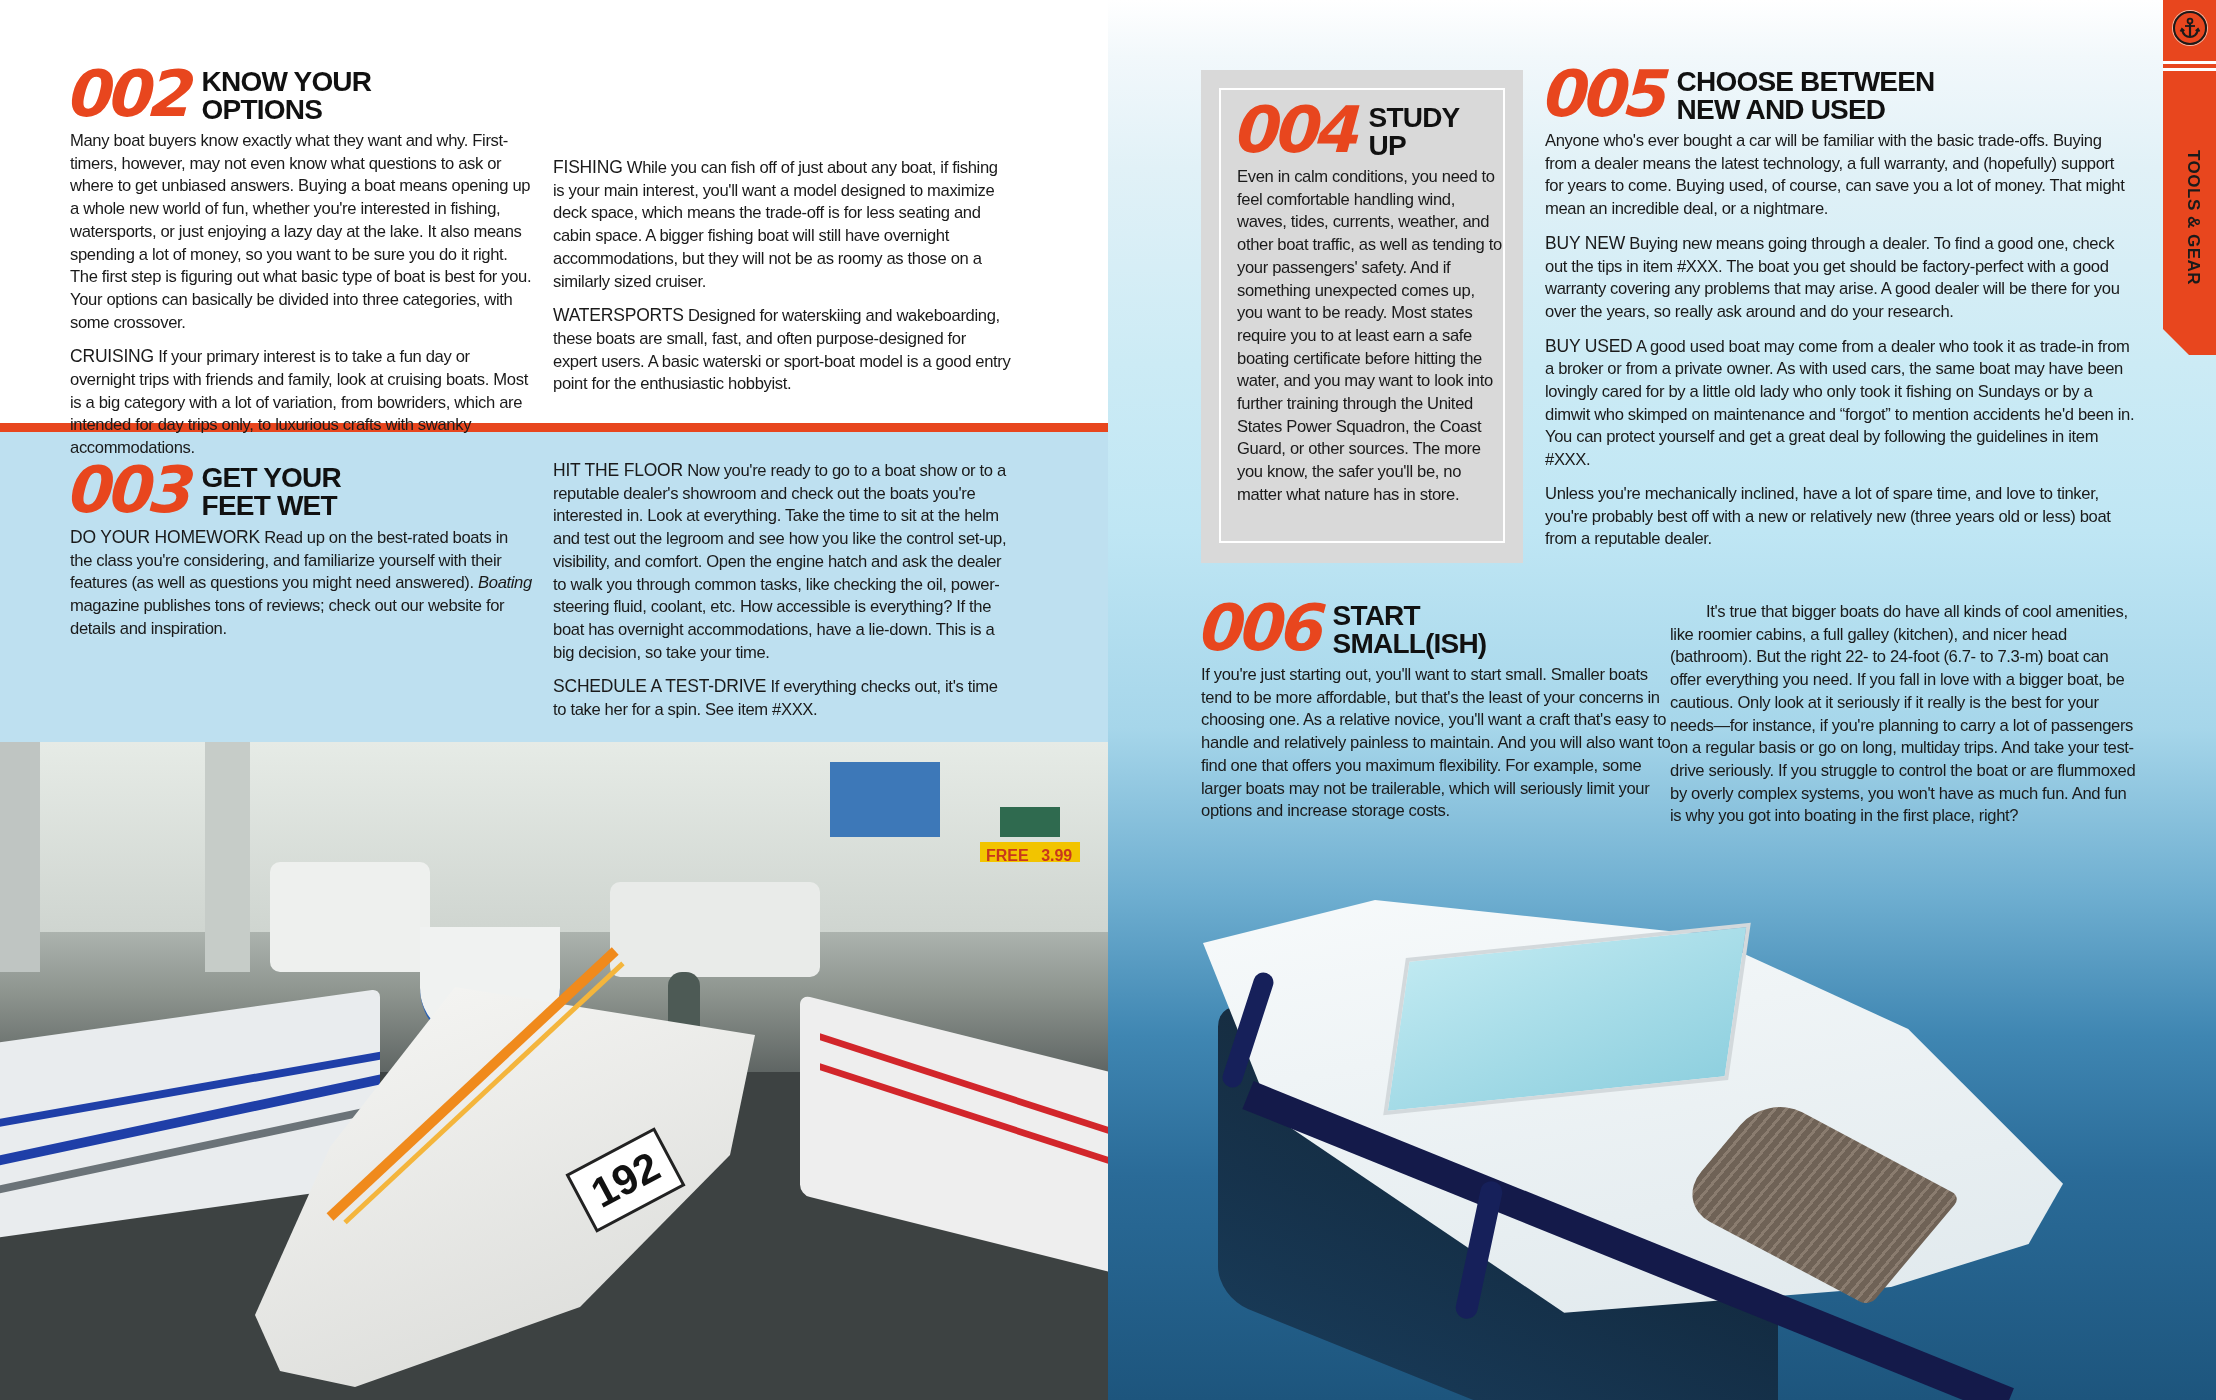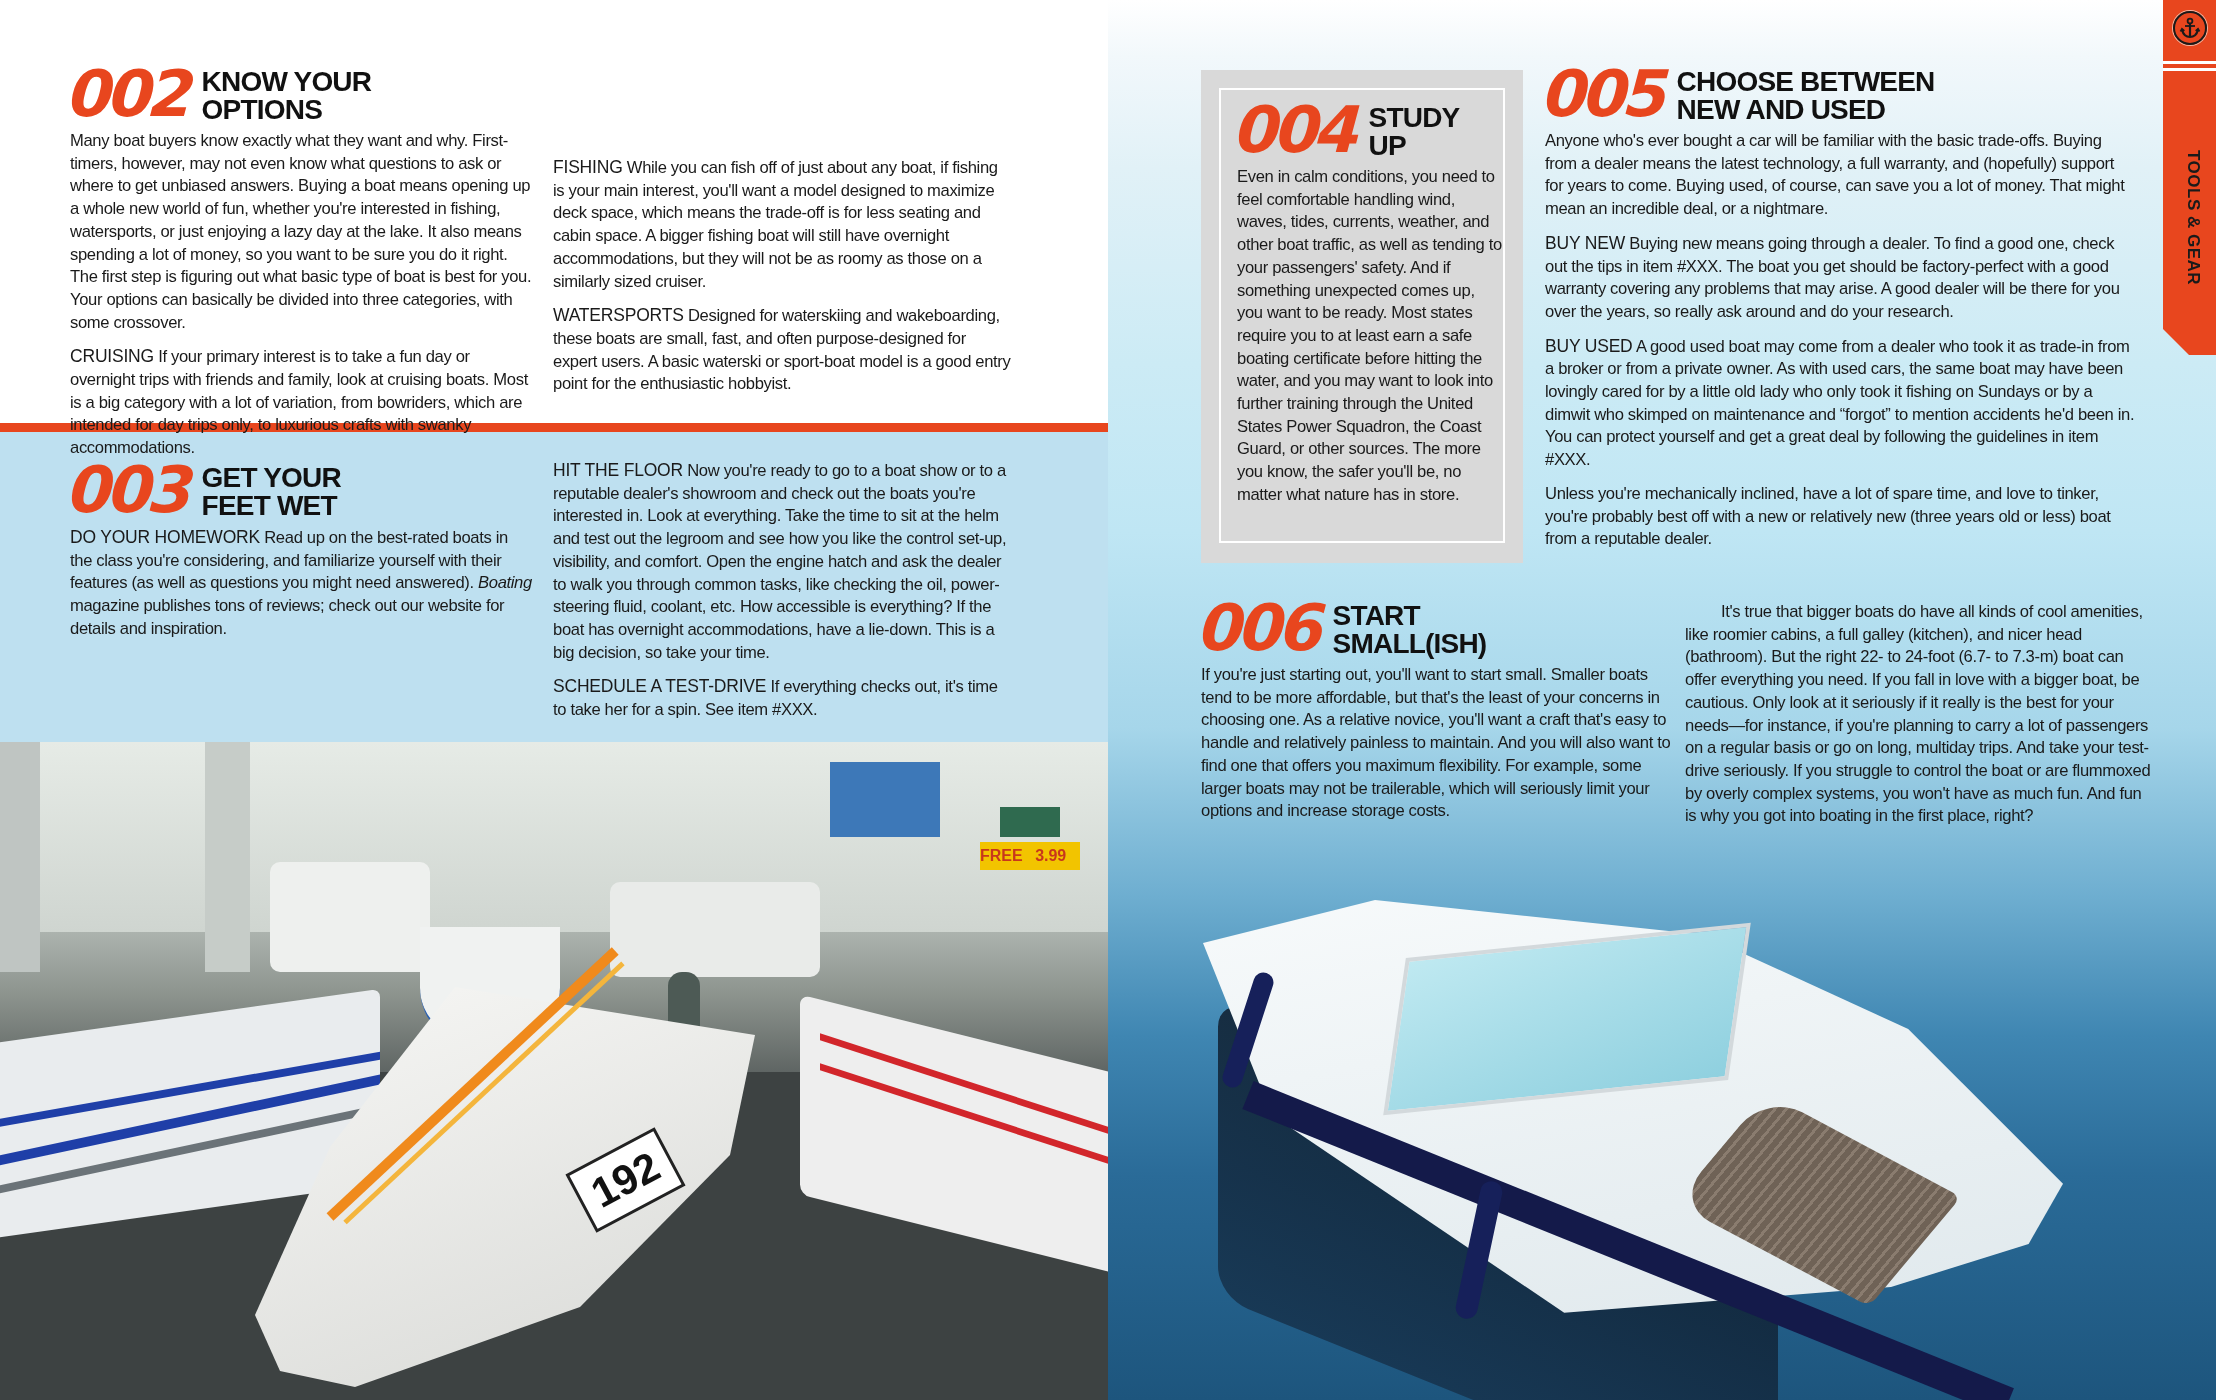--- a/index.html
+++ b/index.html
@@ -110,21 +110,21 @@
   </div>
 
   <div id="show-photo" class="abs">
 
     <div class="ph" style="left:0;top:0;width:1108px;height:190px;background:linear-gradient(180deg,#e6ebe6,#cfd5d0);"></div>
     <div class="ph" style="left:0;top:0;width:40px;height:230px;background:#bfc5c2;"></div>
     <div class="ph" style="left:205px;top:0;width:45px;height:230px;background:#c6ccc8;"></div>
 
     <div class="ph" style="left:830px;top:20px;width:110px;height:75px;background:#3d78b8;"></div>
     <div class="ph" style="left:1000px;top:65px;width:60px;height:30px;background:#2f6a4f;"></div>
-    <div class="ph" style="left:980px;top:100px;width:100px;height:28px;background:#f2c400;color:#c8371c;font-weight:bold;font-size:16px;box-sizing:border-box;line-height:28px;">
+    <div class="ph" style="left:980px;top:100px;width:100px;height:20px;background:#f2c400;color:#c8371c;font-weight:bold;font-size:16px;padding-left:6px;box-sizing:border-box;line-height:28px;">
       <span>FREE</span>
       <span style="margin-left:8px;">3.99</span>
     </div>
 
     <div class="ph" style="left:0;top:330px;width:1108px;height:328px;background:#3d4242;"></div>
 
     <div class="ph" style="left:270px;top:120px;width:160px;height:110px;background:#eef0ee;border-radius:10px;"></div>
     <div class="ph" style="left:420px;top:185px;width:140px;height:115px;background:#f0f2f1;border-radius:0 0 60px 60px;border-bottom:6px solid #2a5fb1;"></div>
     <div class="ph" style="left:610px;top:140px;width:210px;height:95px;background:#e9ebe9;border-radius:10px;"></div>
 
@@ -187,21 +187,21 @@
     <div class="head">
       <div class="num">006</div>
       <div class="title">
         <span>START</span>
         <span>SMALL(ISH)</span>
       </div>
     </div>
     <p>If you're just starting out, you'll want to start small. Smaller boats tend to be more affordable, but that's the least of your concerns in choosing one. As a relative novice, you'll want a craft that's easy to handle and relatively painless to maintain. And you will also want to find one that offers you maximum flexibility. For example, some larger boats may not be trailerable, which will seriously limit your options and increase storage costs.</p>
   </div>
 
-  <div class="col" style="left:577px; top:601px; width:470px; text-indent:36px;">
+  <div class="col" style="left:562px; top:601px; width:470px; text-indent:36px;">
     <p>It's true that bigger boats do have all kinds of cool amenities, like roomier cabins, a full galley (kitchen), and nicer head (bathroom). But the right 22- to 24-foot (6.7- to 7.3-m) boat can offer everything you need. If you fall in love with a bigger boat, be cautious. Only look at it seriously if it really is the best for your needs—for instance, if you're planning to carry a lot of passengers on a regular basis or go on long, multiday trips.  And take your test-drive seriously. If you struggle to control the boat or are flummoxed by overly complex systems, you won't have as much fun. And fun is why you got into boating in the first place, right?</p>
   </div>
 
   <div class="abs" style="left:0; top:860px; width:1108px; height:540px;">
 
     <div class="ph" style="left:110px;top:250px;width:560px;height:300px;background:linear-gradient(180deg,#0e1c2c,#16324c);transform:skewY(22deg);opacity:0.85;border-radius:30px;"></div>
 
     <div class="ph" style="left:95px;top:40px;width:860px;height:430px;background:linear-gradient(170deg,#f7fafb,#dfe8ec);
       clip-path:polygon(0 10%,20% 0,58% 8%,82% 30%,100% 66%,96% 80%,80% 90%,42% 96%,8% 50%);"></div>
 

